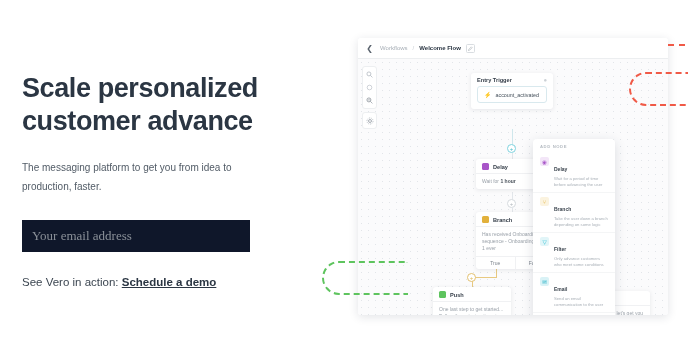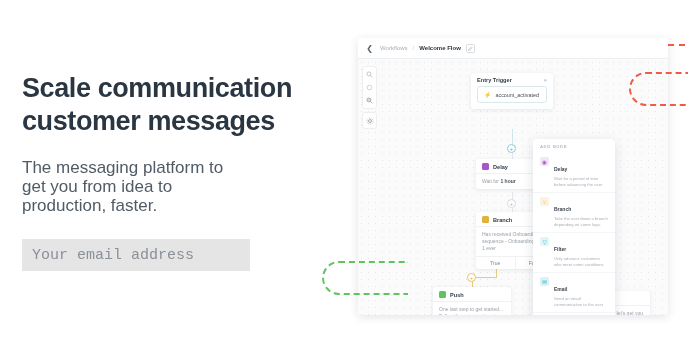--- a/index.html
+++ b/index.html
@@ -19,38 +19,38 @@
   }
   .hero-title {
     font-size: 27px;
     line-height: 33px;
     font-weight: 700;
     color: #2b3643;
     letter-spacing: -0.4px;
   }
   .hero-sub {
     margin-top: 20px;
-    font-size: 17px;
+    font-size: 10px;
     line-height: 19px;
     color: #515b66;
     max-width: 215px;
   }
   .signup {
     margin-top: 24px;
     display: flex;
     width: 228px;
     height: 32px;
   }
   .email-field {
     flex: 1;
     border: none;
-    background: #e5e5e5;
+    background: #0f172a;
     padding: 0 10px;
-    font-family: Liberation Mono, monospace;
-    font-size: 15px;
+    font-family: Liberation Serif, serif;
+    font-size: 13px;
     color: #6e7680;
     outline: none;
   }
   .email-field::placeholder { color: #8a9098; }
   .trial-btn {
     width: 96px;
     border: none;
     background: #4cc45f;
     color: #ffffff;
     font-family: "Liberation Sans", sans-serif;
@@ -295,27 +295,31 @@
     border-color: #5ec45e;
     border-right: none;
     border-top-left-radius: 18px;
     border-bottom-left-radius: 18px;
   }
 </style>
 </head>
 <body>
 
 <section class="hero">
-  <h1 class="hero-title">Scale communication customer messages</h1>
+  <h1 class="hero-title">Scale personalized customer advance</h1>
   <p class="hero-sub">The messaging platform to get you from idea to production, faster.</p>
 
   <form class="signup">
     <input class="email-field" type="text" placeholder="Your email address" style="">
   </form>
 
+  <p class="demo-line">
+    <span>See Vero in action:</span>
+    <a class="demo-link" href="#">Schedule a demo</a>
+  </p>
 </section>
 
 <div class="app-window">
 
   <div class="app-header">
     <span class="back-chevron">❮</span>
     <span class="crumb-muted">Workflows</span>
     <span class="crumb-sep">/</span>
     <span class="crumb-active">Welcome Flow</span>
     <span class="edit-pencil">

